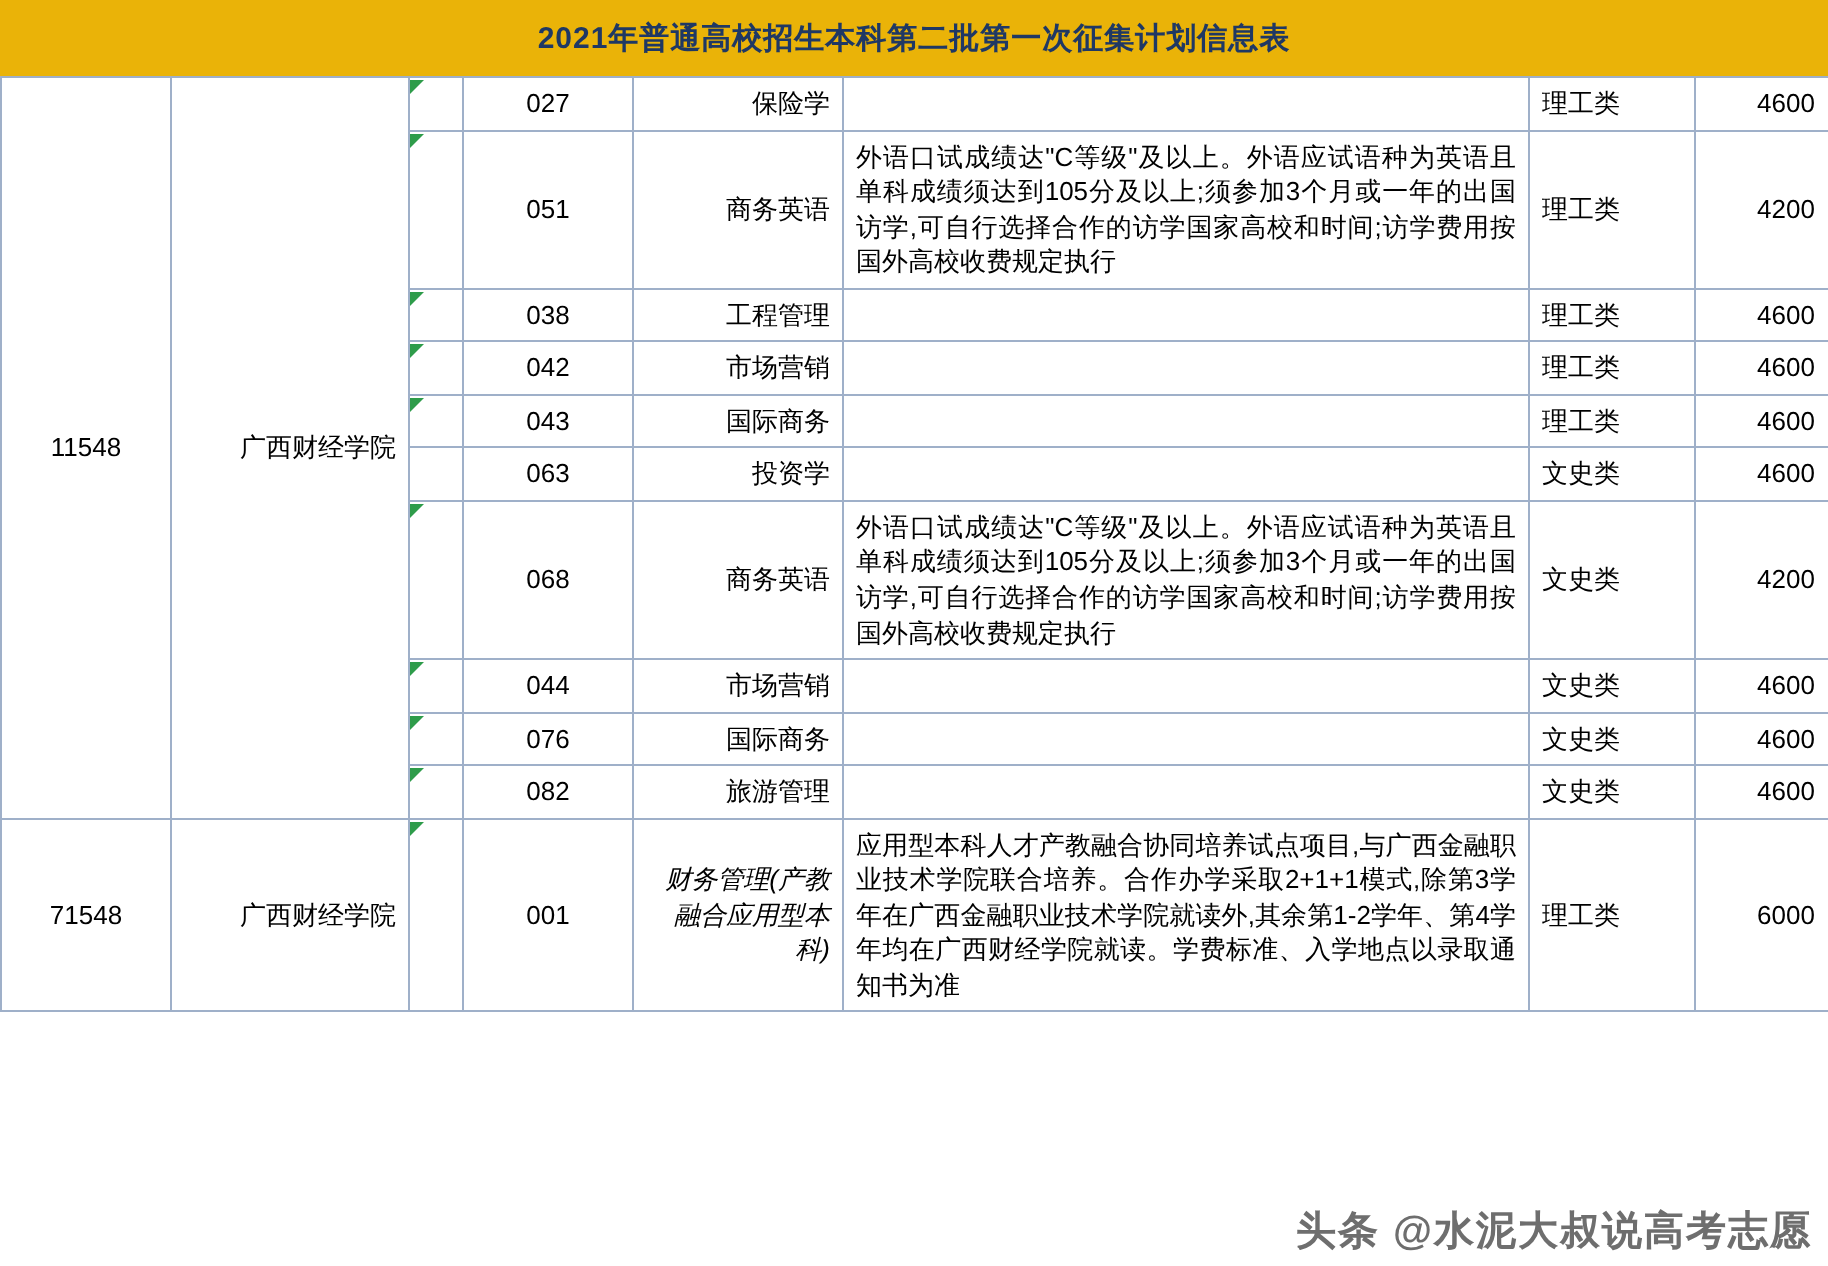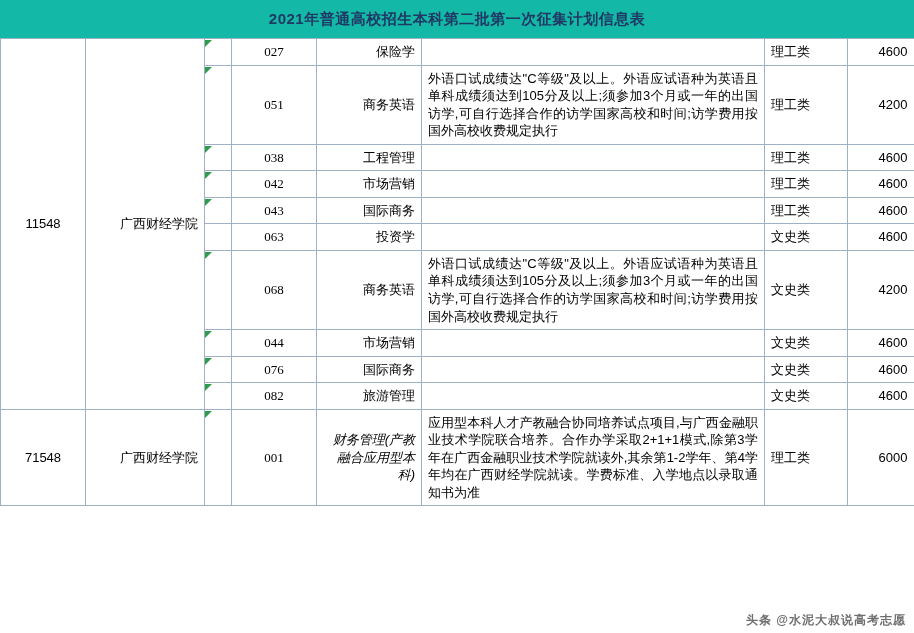--- a/index.html
+++ b/index.html
@@ -14,21 +14,21 @@
     overflow: hidden;
   }
   #page {
     position: relative;
     width: 914px;
     height: 633px;
     background: #ffffff;
   }
   .title-bar {
     height: 38px;
-    background: #14b8a6;
+    background: #eab308;
     display: flex;
     align-items: center;
     justify-content: center;
   }
   .title-text {
     font-size: 15px;
     font-weight: bold;
     color: #1f3864;
     letter-spacing: 0.5px;
   }
@@ -42,21 +42,21 @@
     font-size: 13px;
     color: #000000;
     padding: 4px 6px;
     vertical-align: middle;
     background: #ffffff;
     line-height: 1.35;
   }
   .c-code     { width: 72px;  text-align: center; }
   .c-school   { width: 106px; text-align: right; }
   .c-flag     { width: 14px;  padding: 0; position: relative; }
-  .c-num      { width: 72px;  text-align: center; font-family: Liberation Serif, serif; }
+  .c-num      { width: 72px;  text-align: center; }
   .c-major    { width: 92px;  text-align: right; }
   .c-note     { width: 330px; text-align: left; }
   .c-type     { width: 70px;  text-align: left; margin-left: 36px; }
   .c-fee      { width: 78px;  text-align: center; }
 
   
   .flag-tri {
     position: absolute;
     top: 1px;
     left: 0px;
@@ -71,21 +71,21 @@
     text-justify: inter-ideograph;
   }
   .major-multiline {
     line-height: 1.25;
     font-style: italic;
   }
   .watermark {
     position: absolute;
     right: 8px;
     bottom: 4px;
-    font-size: 12px;
+    font-size: 20px;
     font-weight: bold;
     color: #555555;
     opacity: 0.85;
     letter-spacing: 1px;
     pointer-events: none;
   }
 </style>
 </head>
 <body>
 

